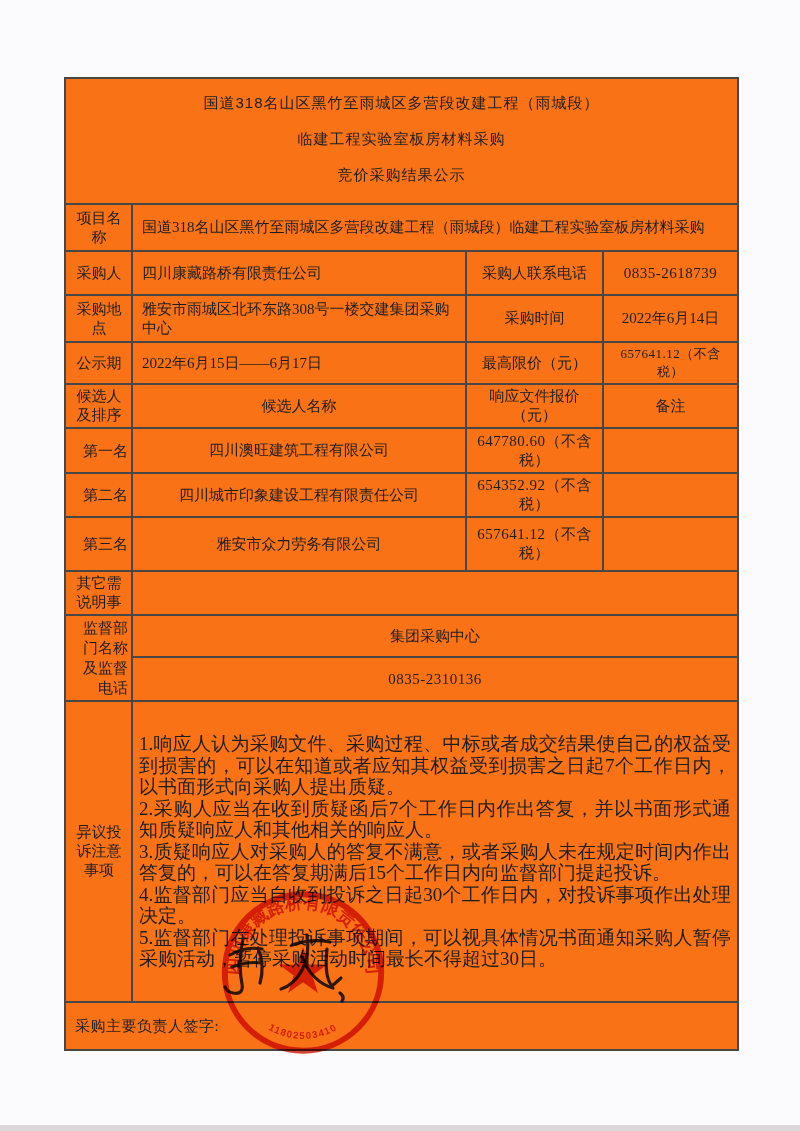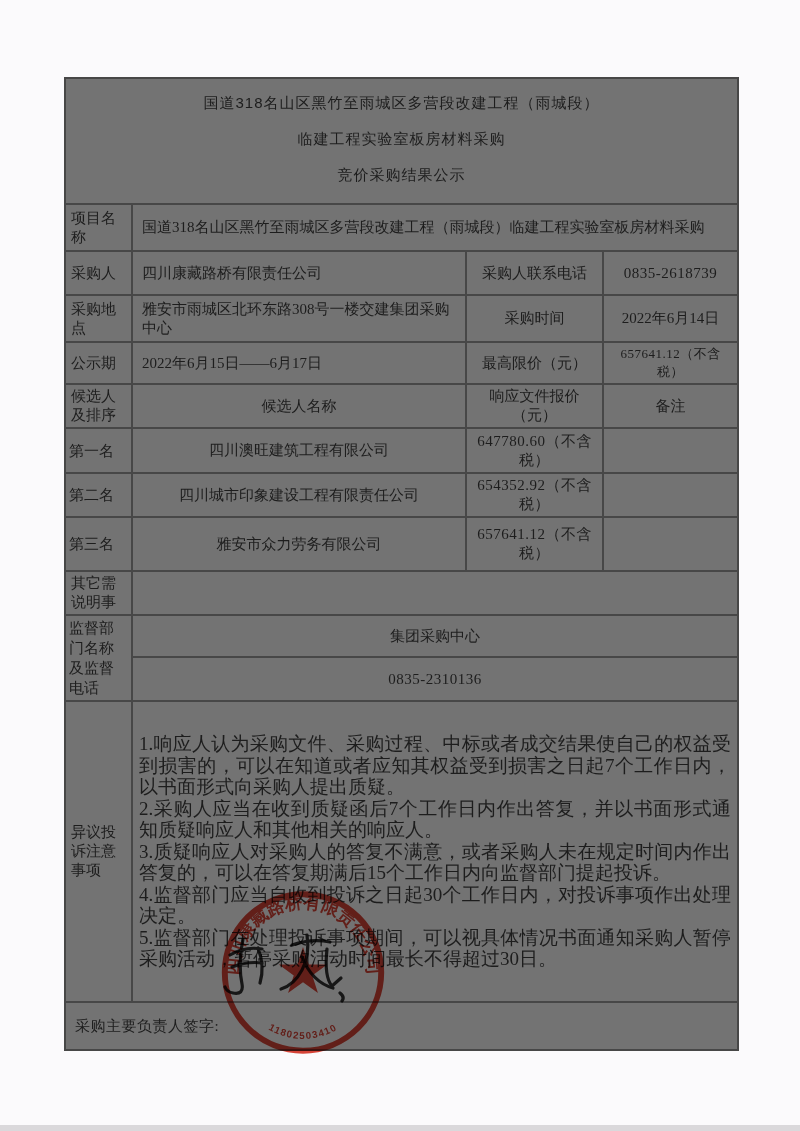--- a/index.html
+++ b/index.html
@@ -9,41 +9,41 @@
     font-family:"Liberation Serif","DejaVu Serif",serif;
     color:#1d1d1d;
   }
   .page-edge-bottom{
     position:absolute;left:0;bottom:0;width:800px;height:6px;
     background:#dad8db;
   }
   table.doc{
     position:absolute;left:64px;top:77px;width:673px;
     border-collapse:collapse;table-layout:fixed;
-    background:#737373;
+    background:#f97316;
   }
   table.doc td{
     border:2px solid #474747;
     padding:2px 6px;
     font-size:15px;
     font-weight:500;
     vertical-align:middle;
     overflow:hidden;
   }
   .title-cell{
     text-align:center;
     font-family:"Liberation Sans","DejaVu Sans",sans-serif;
     font-weight:700;
     font-size:21px;
     line-height:36px;
     letter-spacing:1px;
     padding:6px 0 10px 0 !important;
   }
-  .lab{text-align:left;line-height:19px;padding-left:5px !important;padding-right:4px !important;}
-  .lab-c{text-align:left;line-height:20px;padding-left:3px !important;padding-right:3px !important;}
+  .lab{text-align:center;line-height:19px;padding-left:5px !important;padding-right:4px !important;}
+  .lab-c{text-align:right;line-height:20px;padding-left:3px !important;padding-right:3px !important;}
   .v-left{text-align:left;padding-left:9px !important;}
   .v-center{text-align:center;}
   .num{letter-spacing:.5px;font-size:14.5px;}
   .notes div{line-height:21.5px;font-size:19px;text-align:justify;}
   .sig-label{font-size:16px;letter-spacing:.5px;border-radius:16px;}
   .seal{
     position:absolute;left:218px;top:887px;
     mix-blend-mode:multiply;opacity:.92;
     pointer-events:none;
   }

